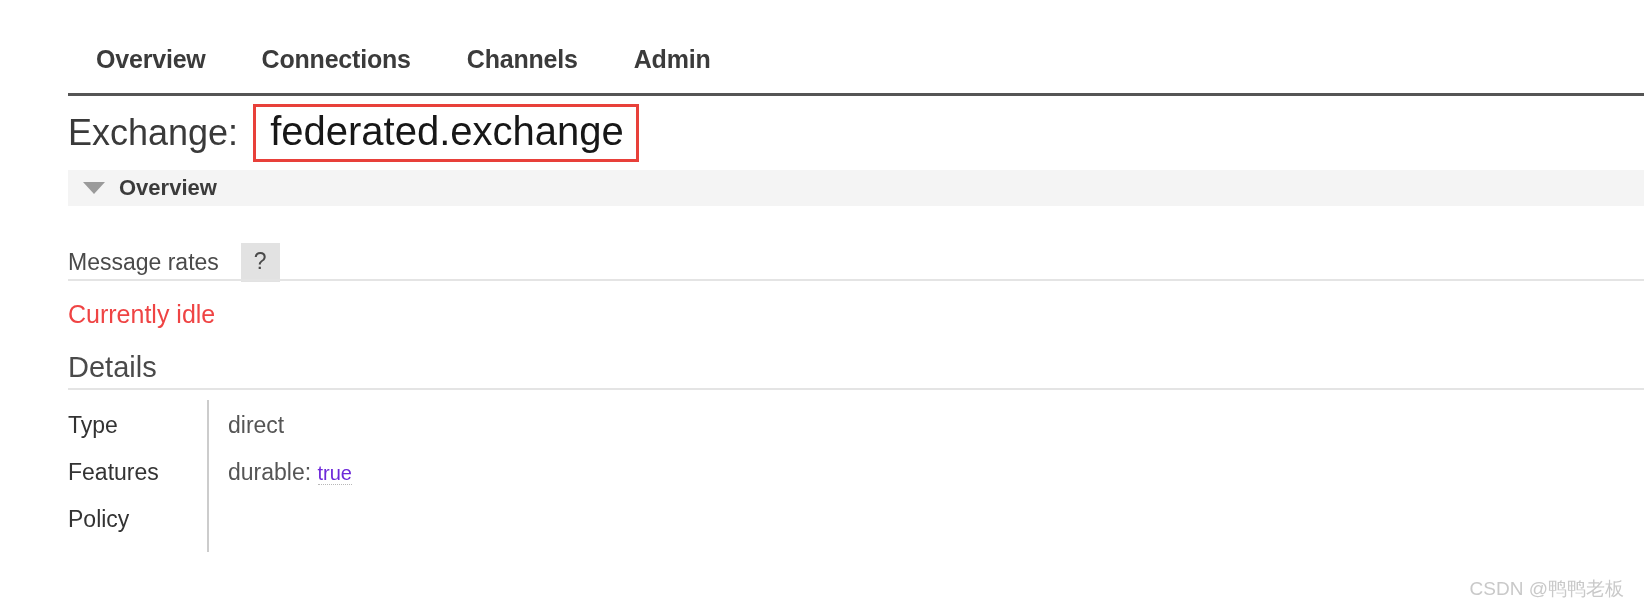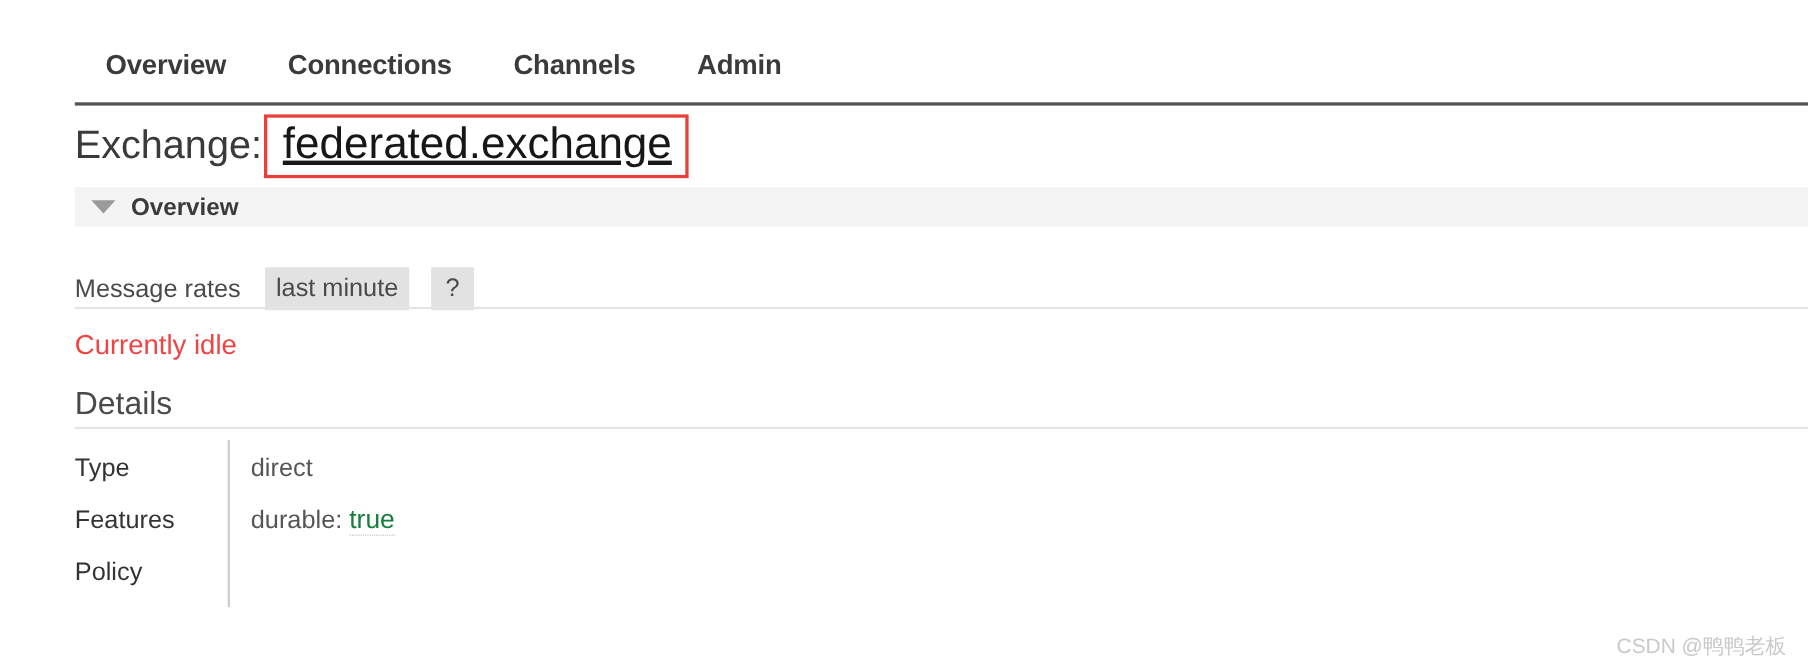--- a/index.html
+++ b/index.html
@@ -80,27 +80,26 @@
     display: flex;
     align-items: baseline;
   }
   #page-title-prefix {
     font-size: 36px;
     color: #3a3a3a;
   }
   #exchange-name-box {
     border: 3px solid #e8403a;
     padding: 4px 12px 8px 14px;
-    margin-left: 2px;
+    margin-left: 15px;
     font-size: 40px;
     color: #171717;
     line-height: 1;
     display: inline-block;
     box-sizing: border-box;
-    text-decoration: underline;
   }
 
   
   #overview-section-header {
     position: absolute;
     left: 68px;
     top: 170px;
     width: 1576px;
     height: 36px;
     background: #f4f4f4;
@@ -220,22 +219,22 @@
   }
   .detail-val {
     padding-left: 36px;
     font-size: 23px;
     color: #555555;
     line-height: 1;
     padding-top: 14px;
     white-space: nowrap;
   }
   .detail-val .tooltipped {
-    font-size: 24px;
-    color: #15803d;
+    font-size: 20px;
+    color: #6d28d9;
     border-bottom: 1px dotted #b8b8b8;
     cursor: help;
   }
 
   
   #watermark {
     position: absolute;
     right: 20px;
     bottom: 10px;
     font-size: 19px;
@@ -263,21 +262,20 @@
   <span id="exchange-name-box">federated.exchange</span>
 </h1>
 
 <div id="overview-section-header">
   <span id="overview-toggle-icon"></span>
   <span id="overview-section-label">Overview</span>
 </div>
 
 <div id="message-rates-row">
   <span id="message-rates-label">Message rates</span>
-  <button class="chip">last minute</button>
   <button class="chip help">?</button>
 </div>
 <div id="message-rates-rule"></div>
 
 <div id="currently-idle">Currently idle</div>
 
 <div id="details-label">Details</div>
 <div id="details-rule"></div>
 <div id="details-divider"></div>
 

